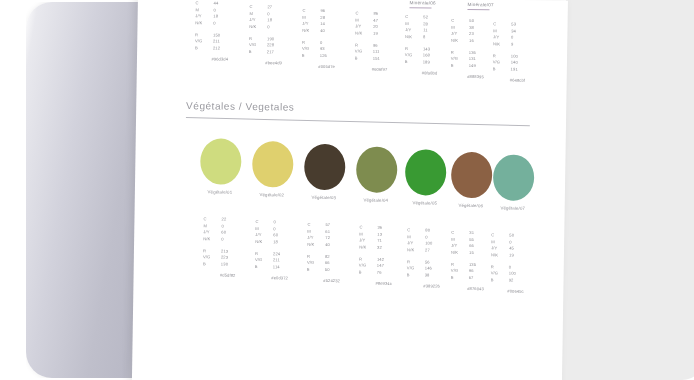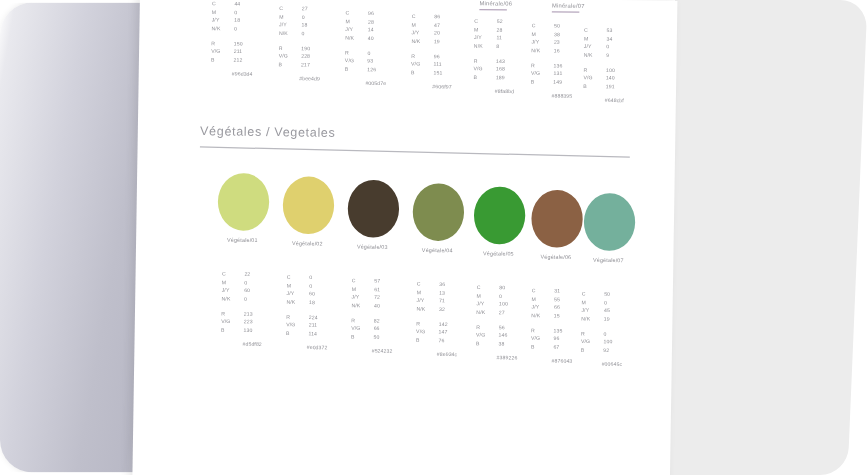--- a/index.html
+++ b/index.html
@@ -7,20 +7,21 @@
     width:694px;height:380px;overflow:hidden;
     background:#ffffff;
     font-family:"Liberation Sans",sans-serif;
     position:relative;
   }
   
   #viewer{
     position:absolute;inset:0;
     background:#ffffff;
     overflow:hidden;
+    margin-left:26px;
   }
   
   #surround-right{
     position:absolute;
     left:540px;top:0;width:154px;height:380px;
     background:#ececec;
     border-radius:0 22px 22px 0;
     transform:skewX(-2.4deg);
     transform-origin:top left;
   }

